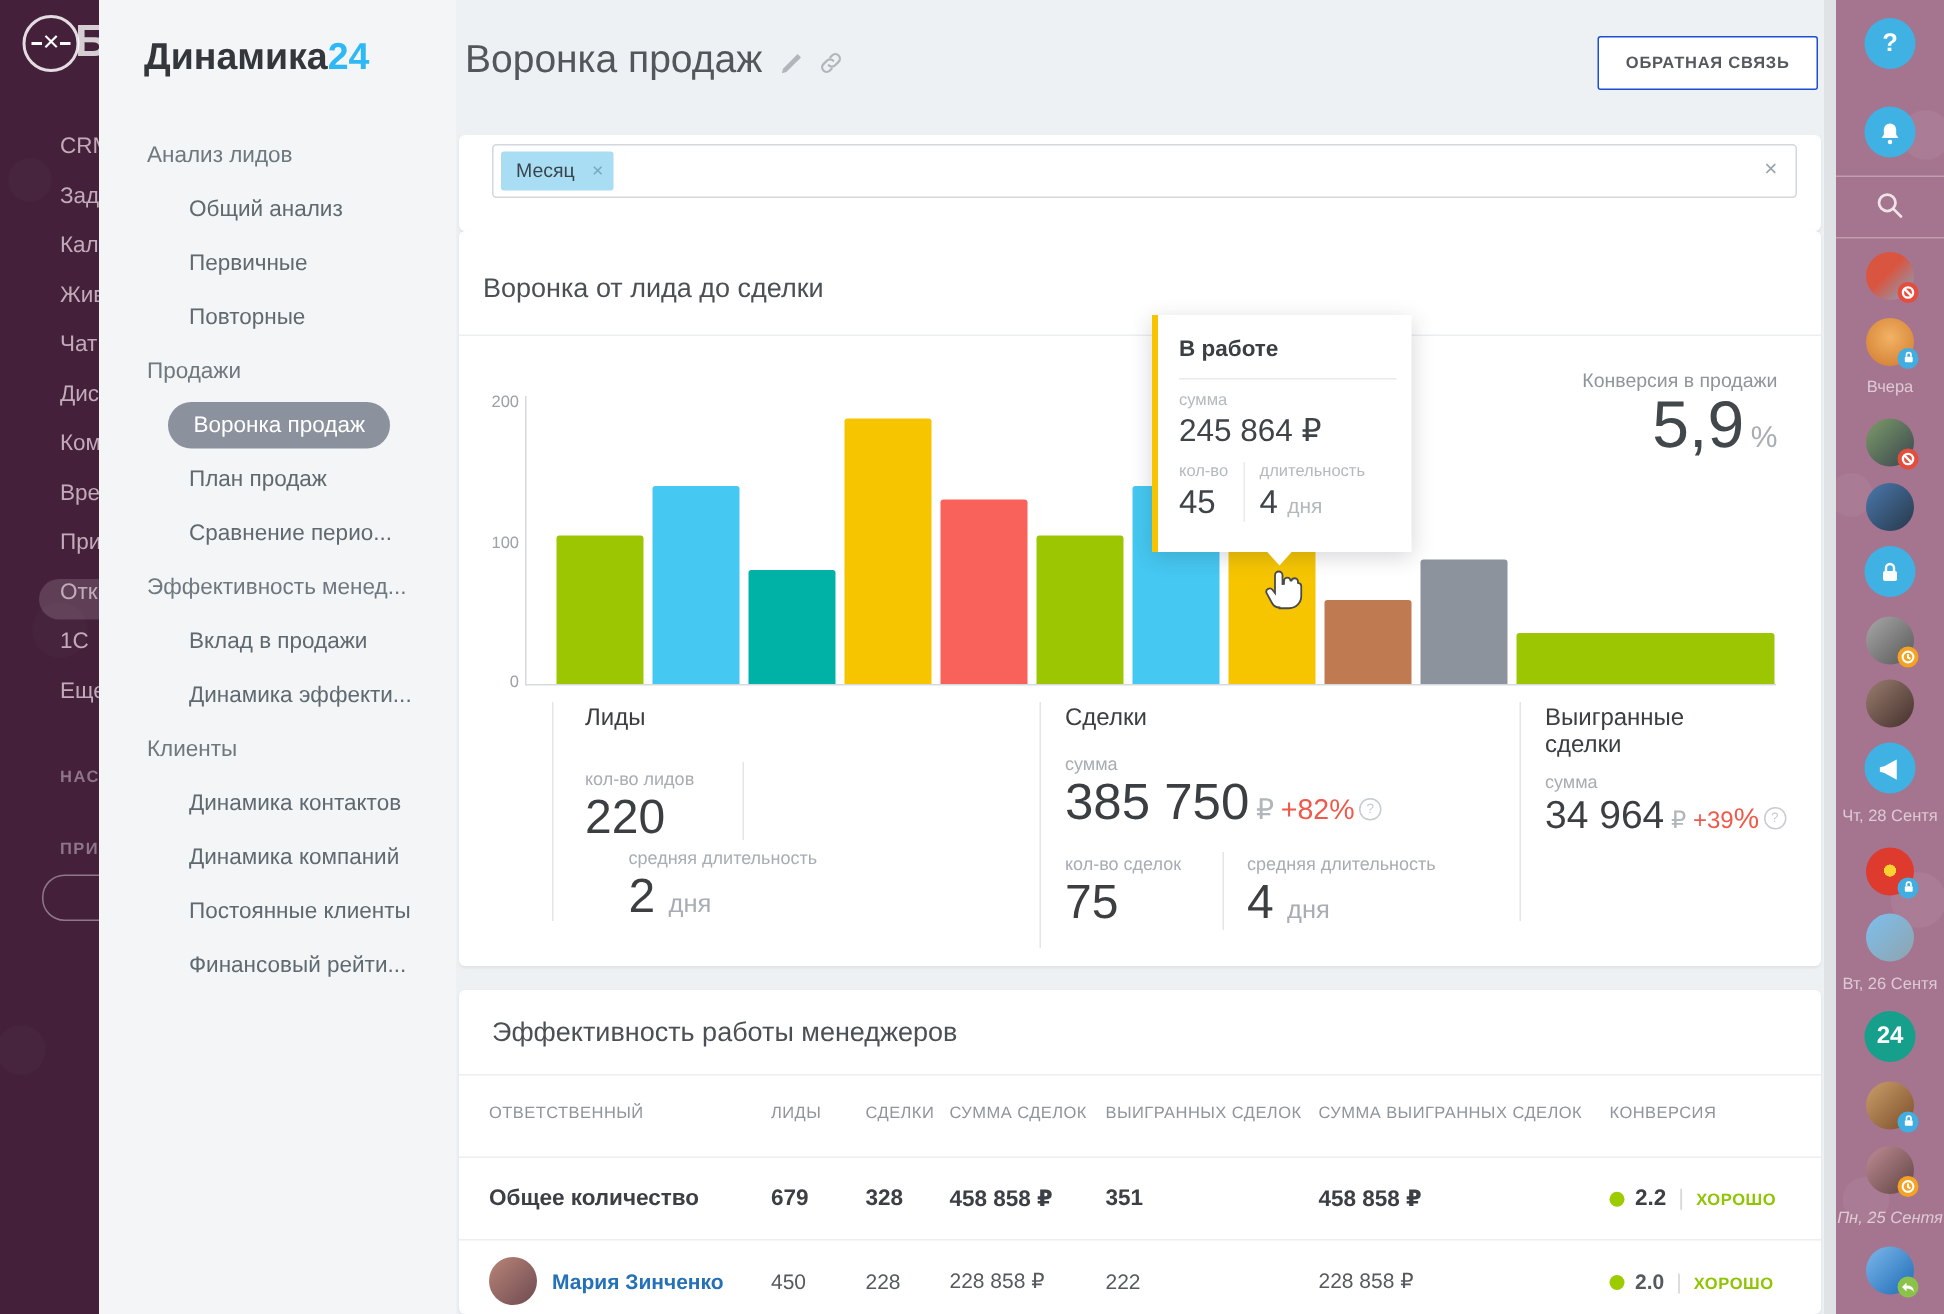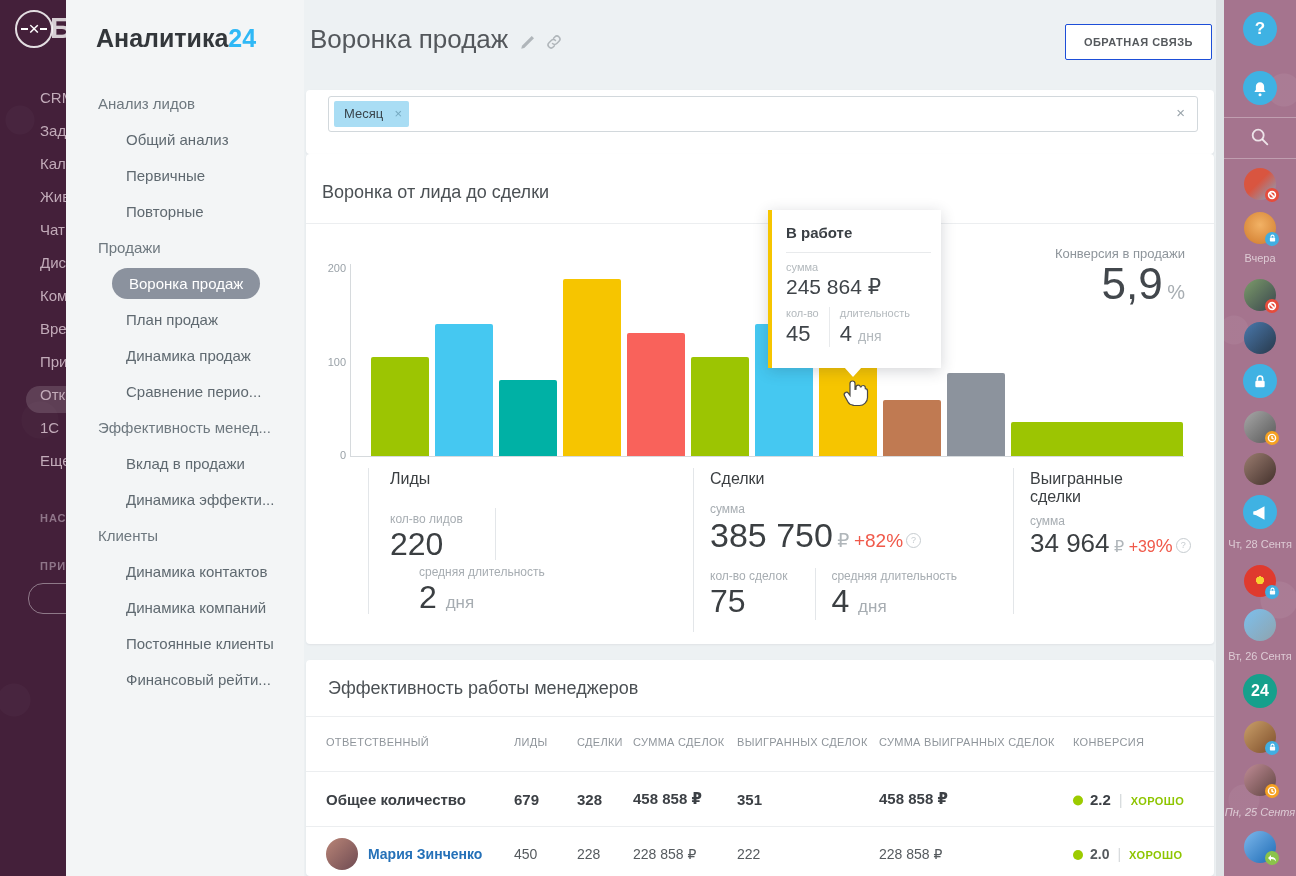--- a/index.html
+++ b/index.html
@@ -138,30 +138,29 @@
       <div class="bx-item">Отк</div>
       <div class="bx-item">1С</div>
       <div class="bx-item">Еще</div>
     </div>
   <div class="bx-caps" style="top:512px;">НАСТ</div>
   <div class="bx-caps" style="top:560px;">ПРИ</div>
   <div class="bx-invite-pill"></div>
 </div>
 
 <div class="ov-sidebar">
-  <div class="brand"><span>Аналитика</span><span class="n2">24</span></div>
+  <div class="brand"><span>Динамика</span><span class="n2">24</span></div>
   <div class="menu">
       <div class="sec">Анализ лидов</div>
       <div class="item"><span>Общий анализ</span></div>
       <div class="item"><span>Первичные</span></div>
       <div class="item"><span>Повторные</span></div>
       <div class="sec">Продажи</div>
       <div class="item active"><span>Воронка продаж</span></div>
       <div class="item"><span>План продаж</span></div>
-      <div class="item"><span>Динамика продаж</span></div>
       <div class="item"><span>Сравнение перио...</span></div>
       <div class="sec">Эффективность менед...</div>
       <div class="item"><span>Вклад в продажи</span></div>
       <div class="item"><span>Динамика эффекти...</span></div>
       <div class="sec">Клиенты</div>
       <div class="item"><span>Динамика контактов</span></div>
       <div class="item"><span>Динамика компаний</span></div>
       <div class="item"><span>Постоянные клиенты</span></div>
       <div class="item"><span>Финансовый рейти...</span></div>
     </div>

